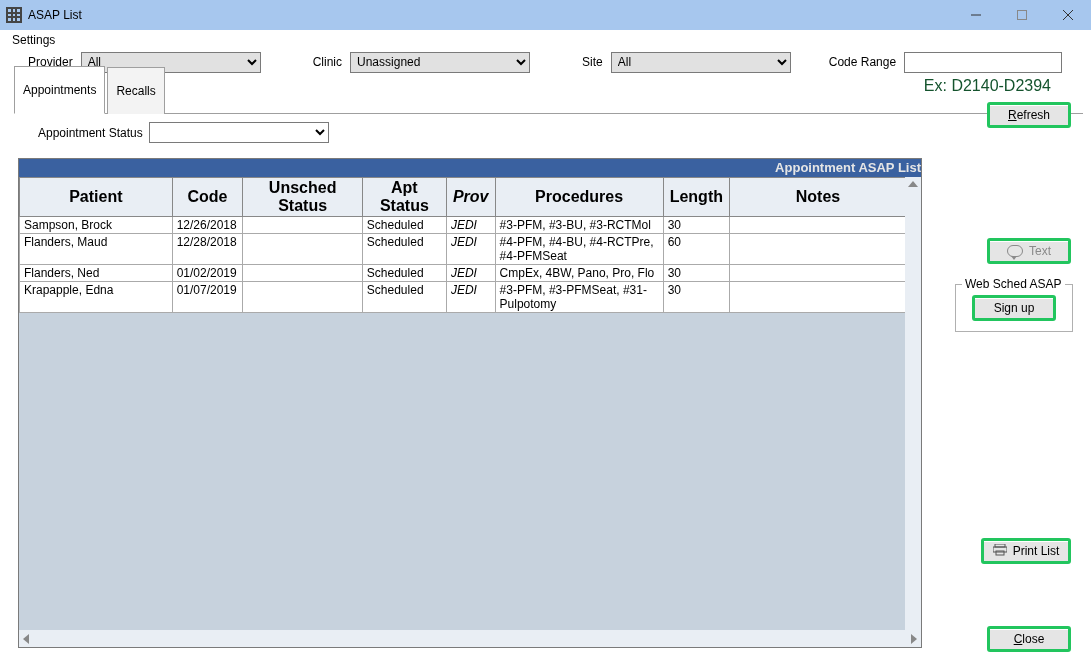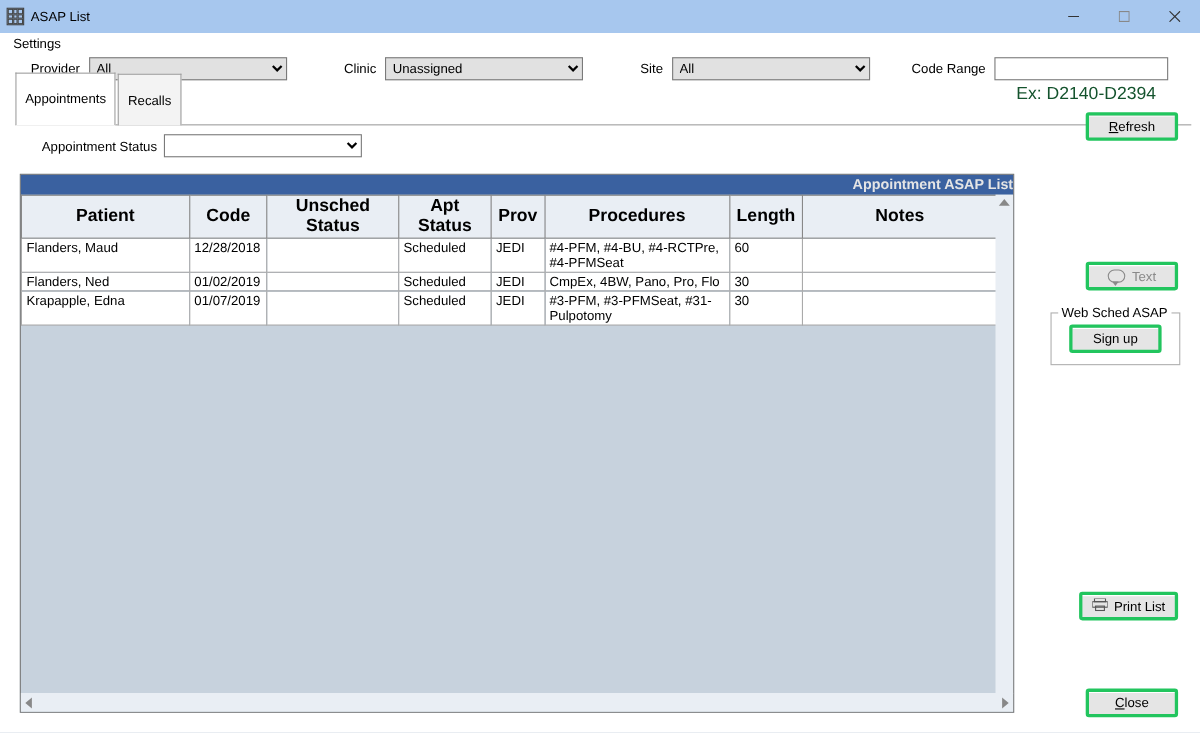--- a/index.html
+++ b/index.html
@@ -47,21 +47,21 @@
   .grid-area { position:absolute; left:18px; top:158px; width:904px; height:490px; border:1px solid #7a7a7a; background:#c7d2dd; }
   .grid-title { background:#3a61a0; color:#e5e5e5; font-weight:bold; text-align:right; height:18px; line-height:18px; font-size:13px; }
   table.grid { border-collapse:collapse; width:888px; table-layout:fixed; }
   table.grid th { background:#e9eef4; border:1px solid #888; font-weight:bold; font-size:16px; padding:1px 2px; height:16px; }
   table.grid td { background:#fff; border:1px solid #aaa; font-size:12px; padding:1px 4px; vertical-align:top; overflow:hidden; }
   table.grid tbody tr { height:16px; }
   .col-patient   { width:138px; text-align:left; }
   .col-date      { width:64px;  }
   .col-unsched   { width:108px; }
   .col-aptstat   { width:76px;  text-align:left;margin-top:40px;}
-  .col-prov      { width:44px;  text-align:left;}
+  .col-prov      { width:44px;  text-align:left;font-style:italic;}
   .col-proc      { width:152px; text-align:left;}
   .col-length    { width:60px;  text-align:left;}
   .col-notes     { width:160px;margin-top:40px; }
   th.col-patient,th.col-date,th.col-unsched,th.col-aptstat,th.col-prov,th.col-proc,th.col-length,th.col-notes { text-align:center; }
   .vscroll { position:absolute; top:18px; right:0; width:16px; height:454px; background:#e9eef4; }
   .vscroll .thumb-top { width:0;height:0;border-left:5px solid transparent;border-right:5px solid transparent;border-bottom:6px solid #888; margin:4px auto 0; }
   .hscroll { position:absolute; left:0; bottom:0; right:0; height:17px; background:#e9eef4; display:flex; align-items:center; justify-content:space-between; padding:0 4px; }
   .hscroll .arrow-l { width:0;height:0;border-top:5px solid transparent;border-bottom:5px solid transparent;border-right:6px solid #888; }
   .hscroll .arrow-r { width:0;height:0;border-top:5px solid transparent;border-bottom:5px solid transparent;border-left:6px solid #888; }
 
@@ -179,20 +179,30 @@
         <th class="col-unsched">Unsched Status</th>
         <th class="col-aptstat">Apt Status</th>
         <th class="col-prov">Prov</th>
         <th class="col-proc">Procedures</th>
         <th class="col-length">Length</th>
         <th class="col-notes">Notes</th>
       </tr>
     </thead>
     <tbody id="grid-body">
         <tr>
+          <td class="col-patient">Sampson, Brock</td>
+          <td class="col-date">12/26/2018</td>
+          <td class="col-unsched"></td>
+          <td class="col-aptstat">Scheduled</td>
+          <td class="col-prov">JEDI</td>
+          <td class="col-proc">#3-PFM, #3-BU, #3-RCTMol</td>
+          <td class="col-length">30</td>
+          <td class="col-notes"></td>
+        </tr>
+        <tr>
           <td class="col-patient">Flanders, Maud</td>
           <td class="col-date">12/28/2018</td>
           <td class="col-unsched"></td>
           <td class="col-aptstat">Scheduled</td>
           <td class="col-prov">JEDI</td>
           <td class="col-proc">#4-PFM, #4-BU, #4-RCTPre, #4-PFMSeat</td>
           <td class="col-length">60</td>
           <td class="col-notes"></td>
         </tr>
         <tr>

